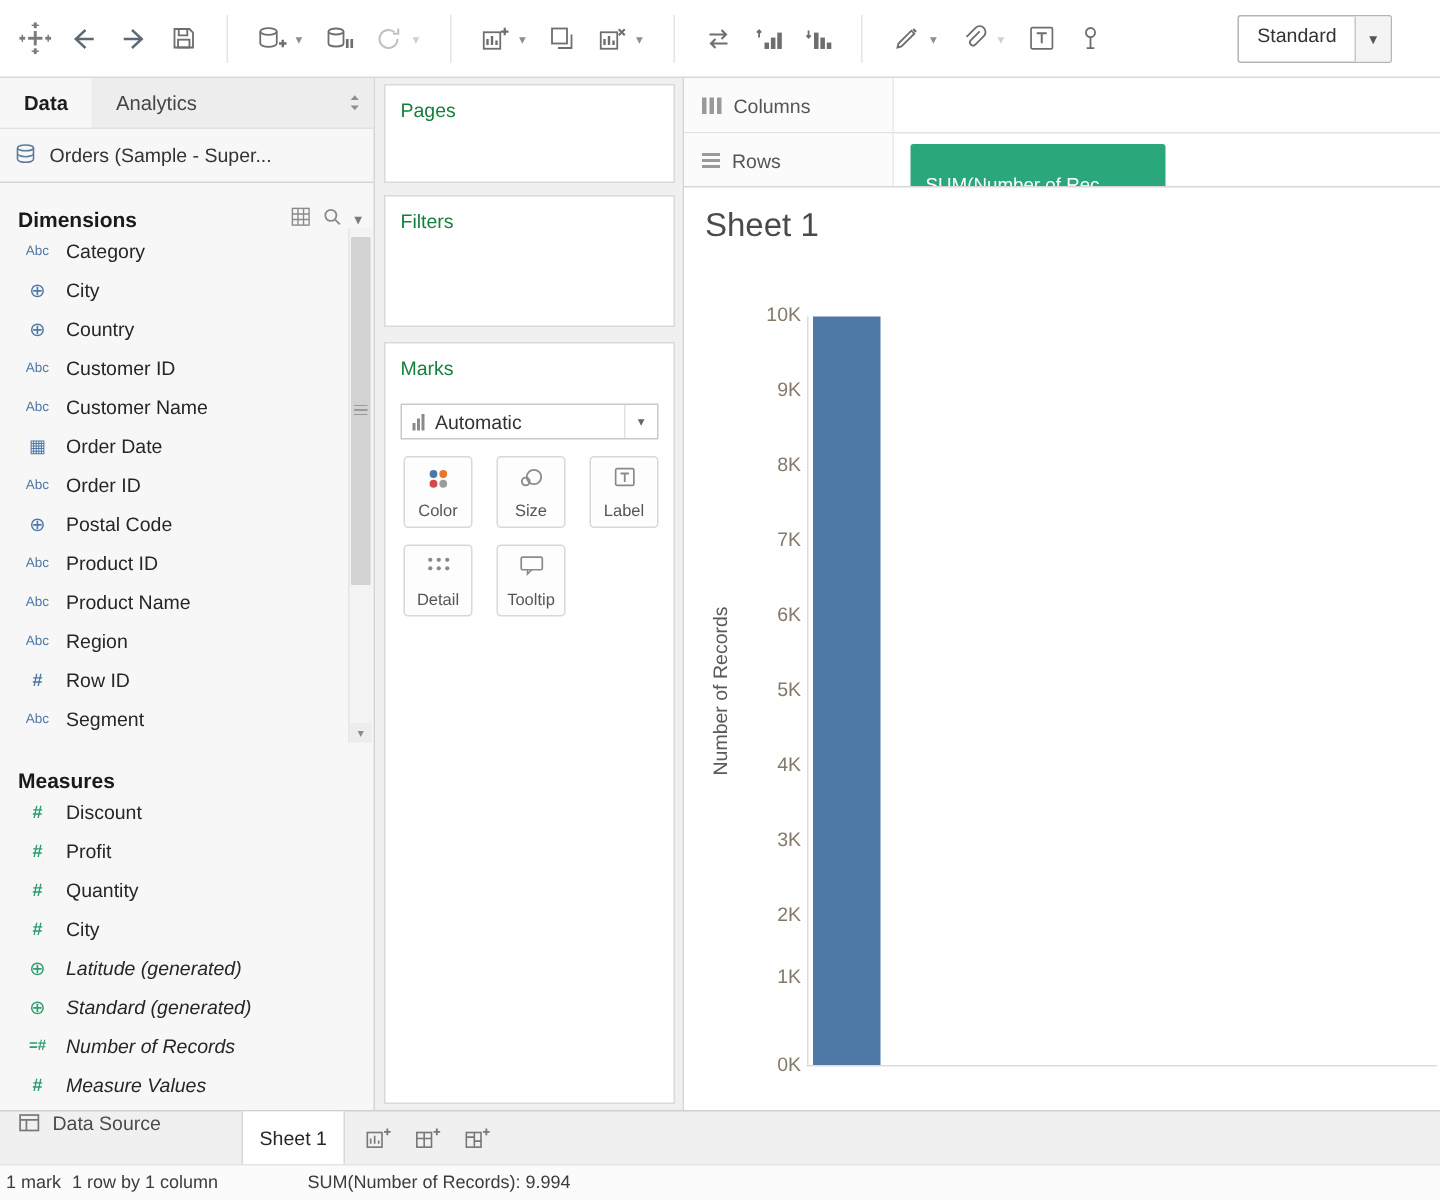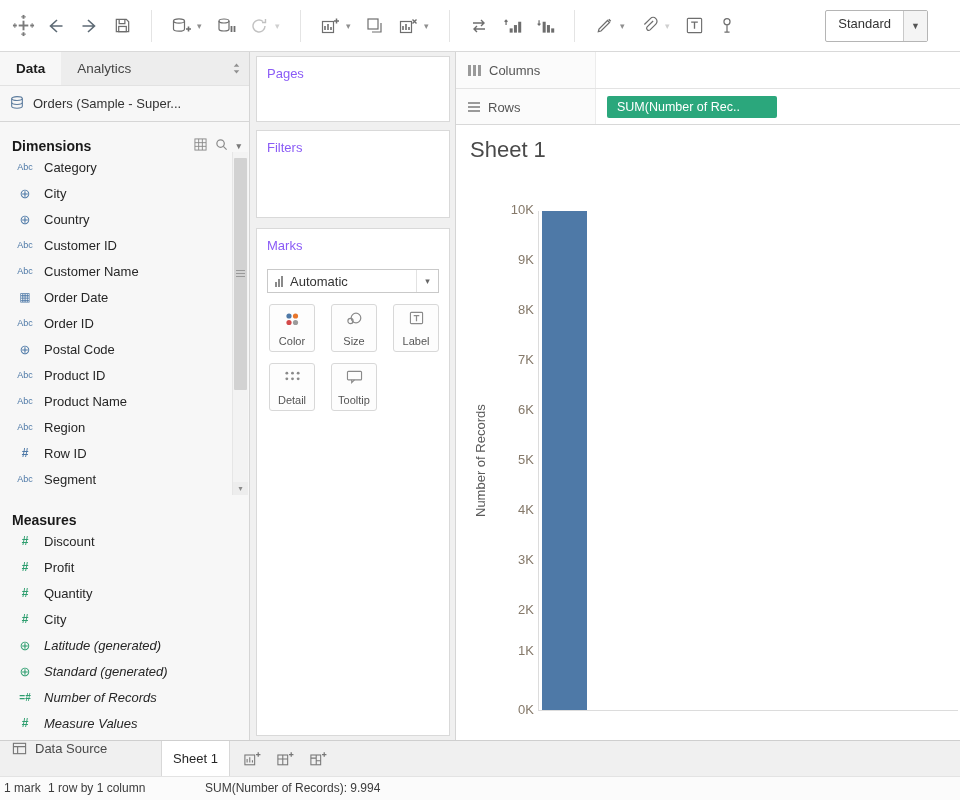--- a/index.html
+++ b/index.html
@@ -56,21 +56,21 @@
   .sdown{position:absolute;bottom:0;left:0;width:15px;height:13px;display:flex;align-items:center;
          justify-content:center;font-size:8px;color:#8a8a8a;background:#ededed;cursor:pointer;}
 
   
   .mid{position:absolute;top:52px;left:250px;width:205px;height:688px;background:#f0f0f0;}
   .card{position:absolute;left:6px;width:194px;background:#fff;border:1px solid #d9d9d9;
         box-sizing:border-box;}
   #card-pages{top:4px;height:66px;}
   #card-filters{top:78px;height:88px;}
   #card-marks{top:176px;height:508px;}
-  .card-title{font-size:13px;color:#8b5cf6;padding:9px 10px 0;}
+  .card-title{font-size:13px;color:#15803d;padding:9px 10px 0;}
   .marks-dd{position:absolute;left:10px;top:40px;width:172px;height:24px;border:1px solid #c9c9c9;
             background:#fff;display:flex;align-items:center;font-size:13px;color:#333;
             box-sizing:border-box;cursor:pointer;}
   .mini-bars{display:flex;align-items:flex-end;gap:1px;margin:0 7px 0 7px;height:12px;}
   .mini-bars i{width:2px;background:#8a8a8a;display:block;}
   .mini-bars i:nth-child(1){height:5px;}
   .mini-bars i:nth-child(2){height:8px;}
   .mini-bars i:nth-child(3){height:11px;}
   .marks-dd .cx{margin-left:auto;width:21px;align-self:stretch;display:flex;align-items:center;
                 justify-content:center;color:#666;font-size:9px;border-left:1px solid #e2e2e2;}
@@ -86,21 +86,21 @@
          border-left:1px solid #d5d5d5;box-sizing:border-box;}
   .shelf{height:36px;border-bottom:1px solid #e3e3e3;display:flex;align-items:center;position:relative;}
   .shelf-label{width:140px;height:100%;display:flex;align-items:center;gap:8px;padding-left:12px;
                box-sizing:border-box;font-size:13px;color:#555;border-right:1px solid #ececec;
                background:#fbfbfb;}
   .cols-ic{display:flex;gap:2px;}
   .cols-ic i{width:3px;height:11px;background:#9a9a9a;display:block;}
   .rows-ic{display:flex;flex-direction:column;gap:2px;}
   .rows-ic i{width:12px;height:2px;background:#9a9a9a;display:block;}
   .pill{position:absolute;left:151px;top:7px;width:170px;height:22px;background:#2ba77c;
-        border-radius:2px;color:#fff;font-size:12.5px;line-height:22px;padding:0 10px;
+        border-radius:2px;color:#fff;font-size:12.5px;line-height:22px;padding:16px 10px;
         box-sizing:border-box;white-space:nowrap;overflow:hidden;cursor:pointer;}
   .chart{position:absolute;top:72px;left:0;width:505px;height:616px;background:#fff;
          border-top:1px solid #d8d8d8;}
   .sheet-title{position:absolute;left:14px;top:12px;font-size:22px;color:#4a4a4a;cursor:pointer;}
   .ylab{position:absolute;left:14px;top:86px;height:500px;width:20px;display:flex;align-items:center;
         justify-content:center;writing-mode:vertical-rl;transform:rotate(180deg);
         font-size:13px;color:#5a5a5a;}
   .tick{position:absolute;left:30px;width:48px;text-align:right;font-size:13px;color:#85796a;}
   .plot{position:absolute;left:82px;top:86px;width:420px;height:500px;
         border-left:1px solid #dcdcdc;border-bottom:1px solid #dcdcdc;box-sizing:border-box;}

